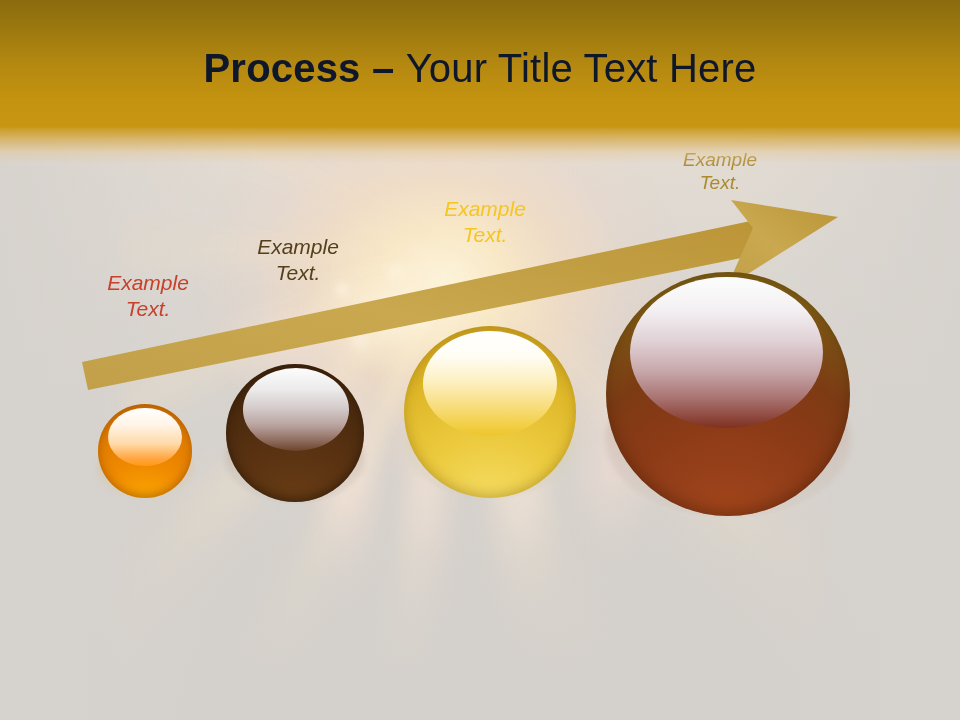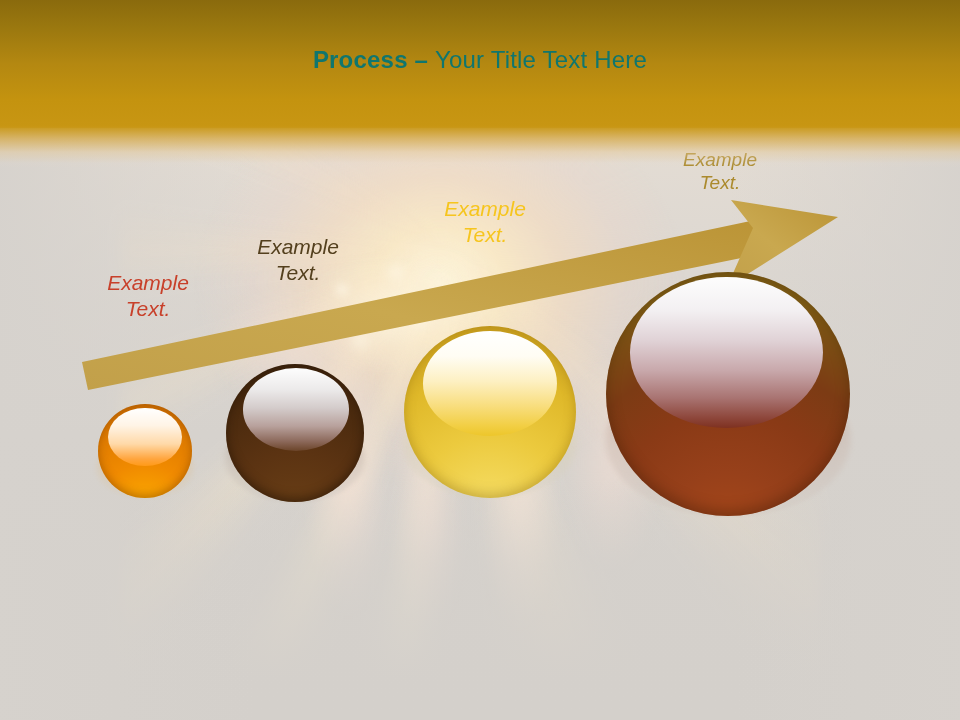--- a/index.html
+++ b/index.html
@@ -163,22 +163,22 @@
       rgba(228,200,150,0.48) 62%,
       rgba(230,216,198,0.12) 88%,
       rgba(228,218,206,0) 100%);
   }
   .slide-title {
     position: absolute;
     left: 0;
     top: 46px;
     width: 960px;
     text-align: center;
-    color: #0f766e;
-    font-size: 24px;
+    color: #0f172a;
+    font-size: 40px;
     letter-spacing: 0.2px;
     white-space: nowrap;
   }
   .slide-title .t-bold { font-weight: bold; }
   .slide-title .t-dash { font-weight: bold; }
   .slide-title .t-rest { font-weight: normal; }
 
   
   .arrow-layer {
     position: absolute;

